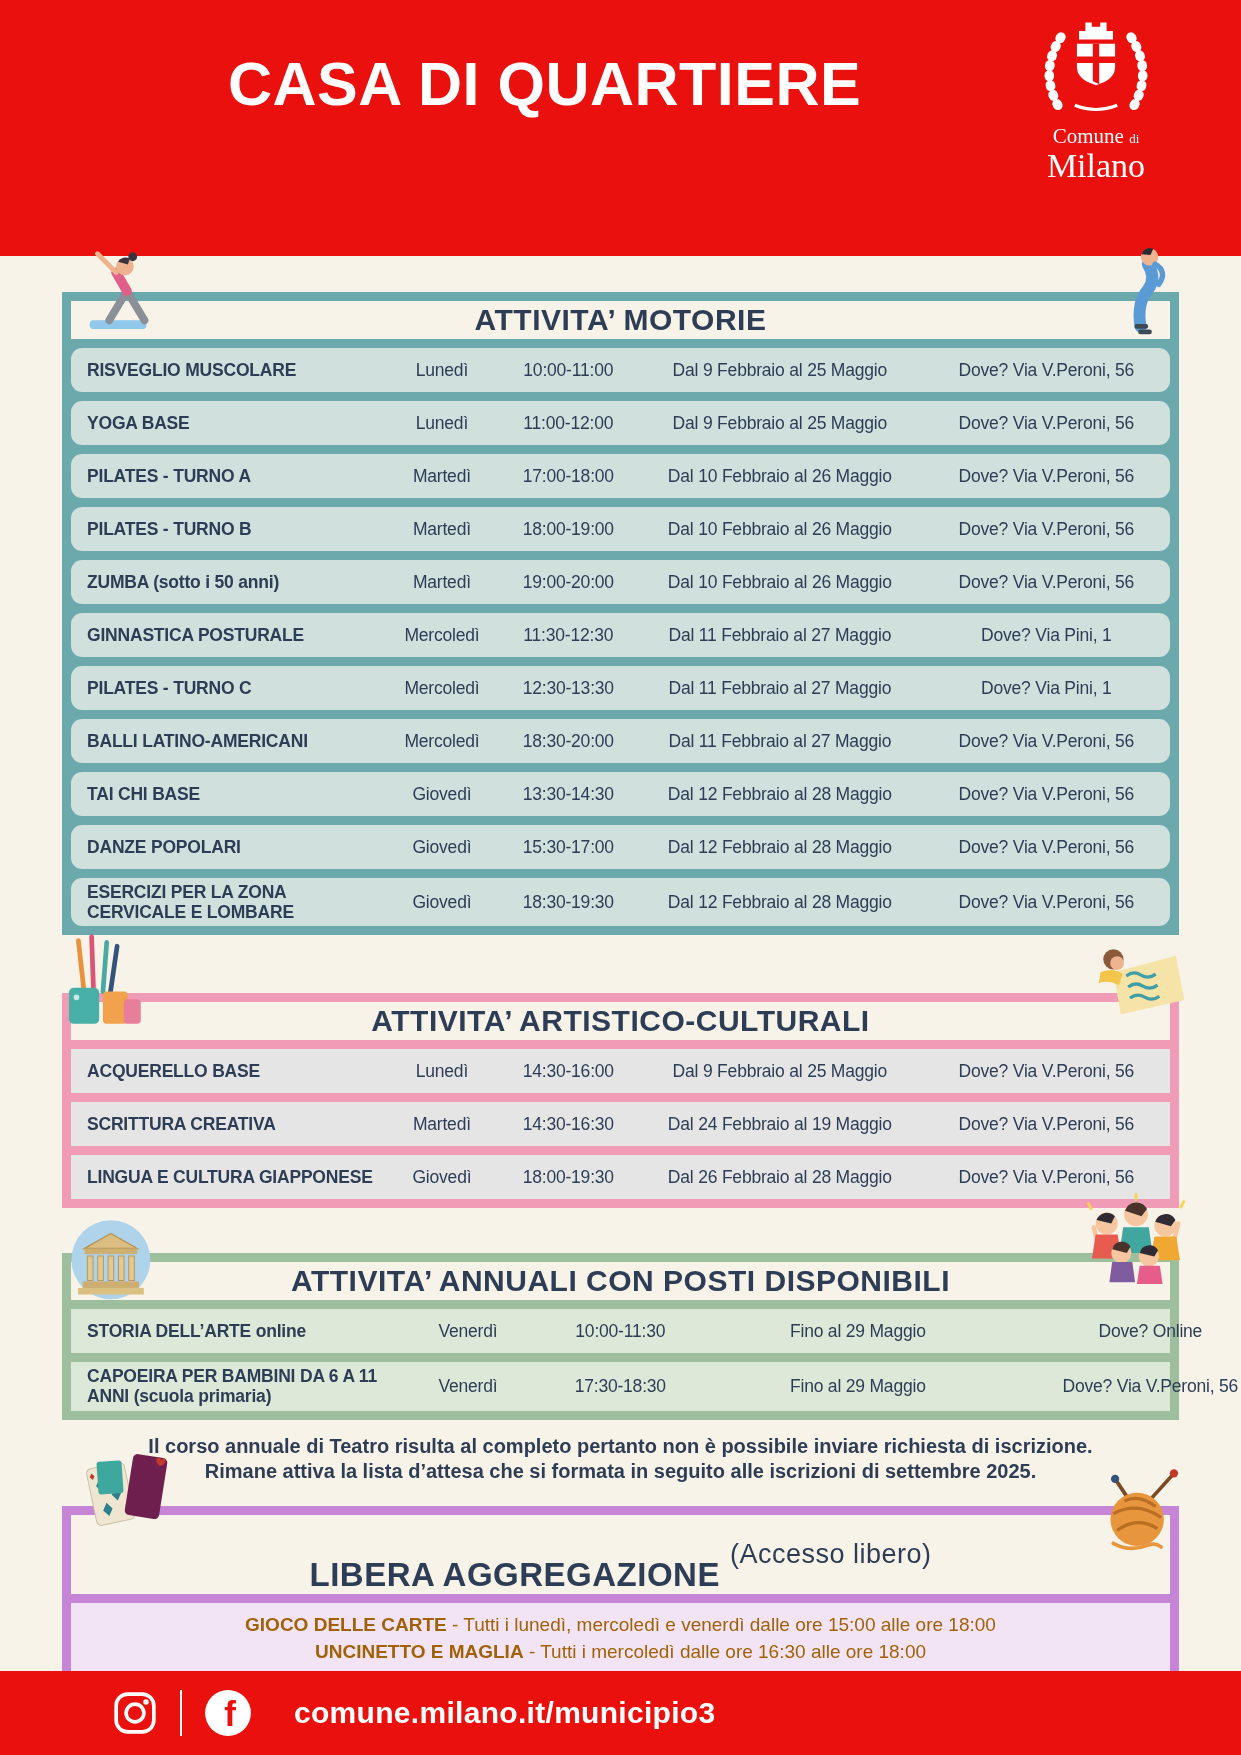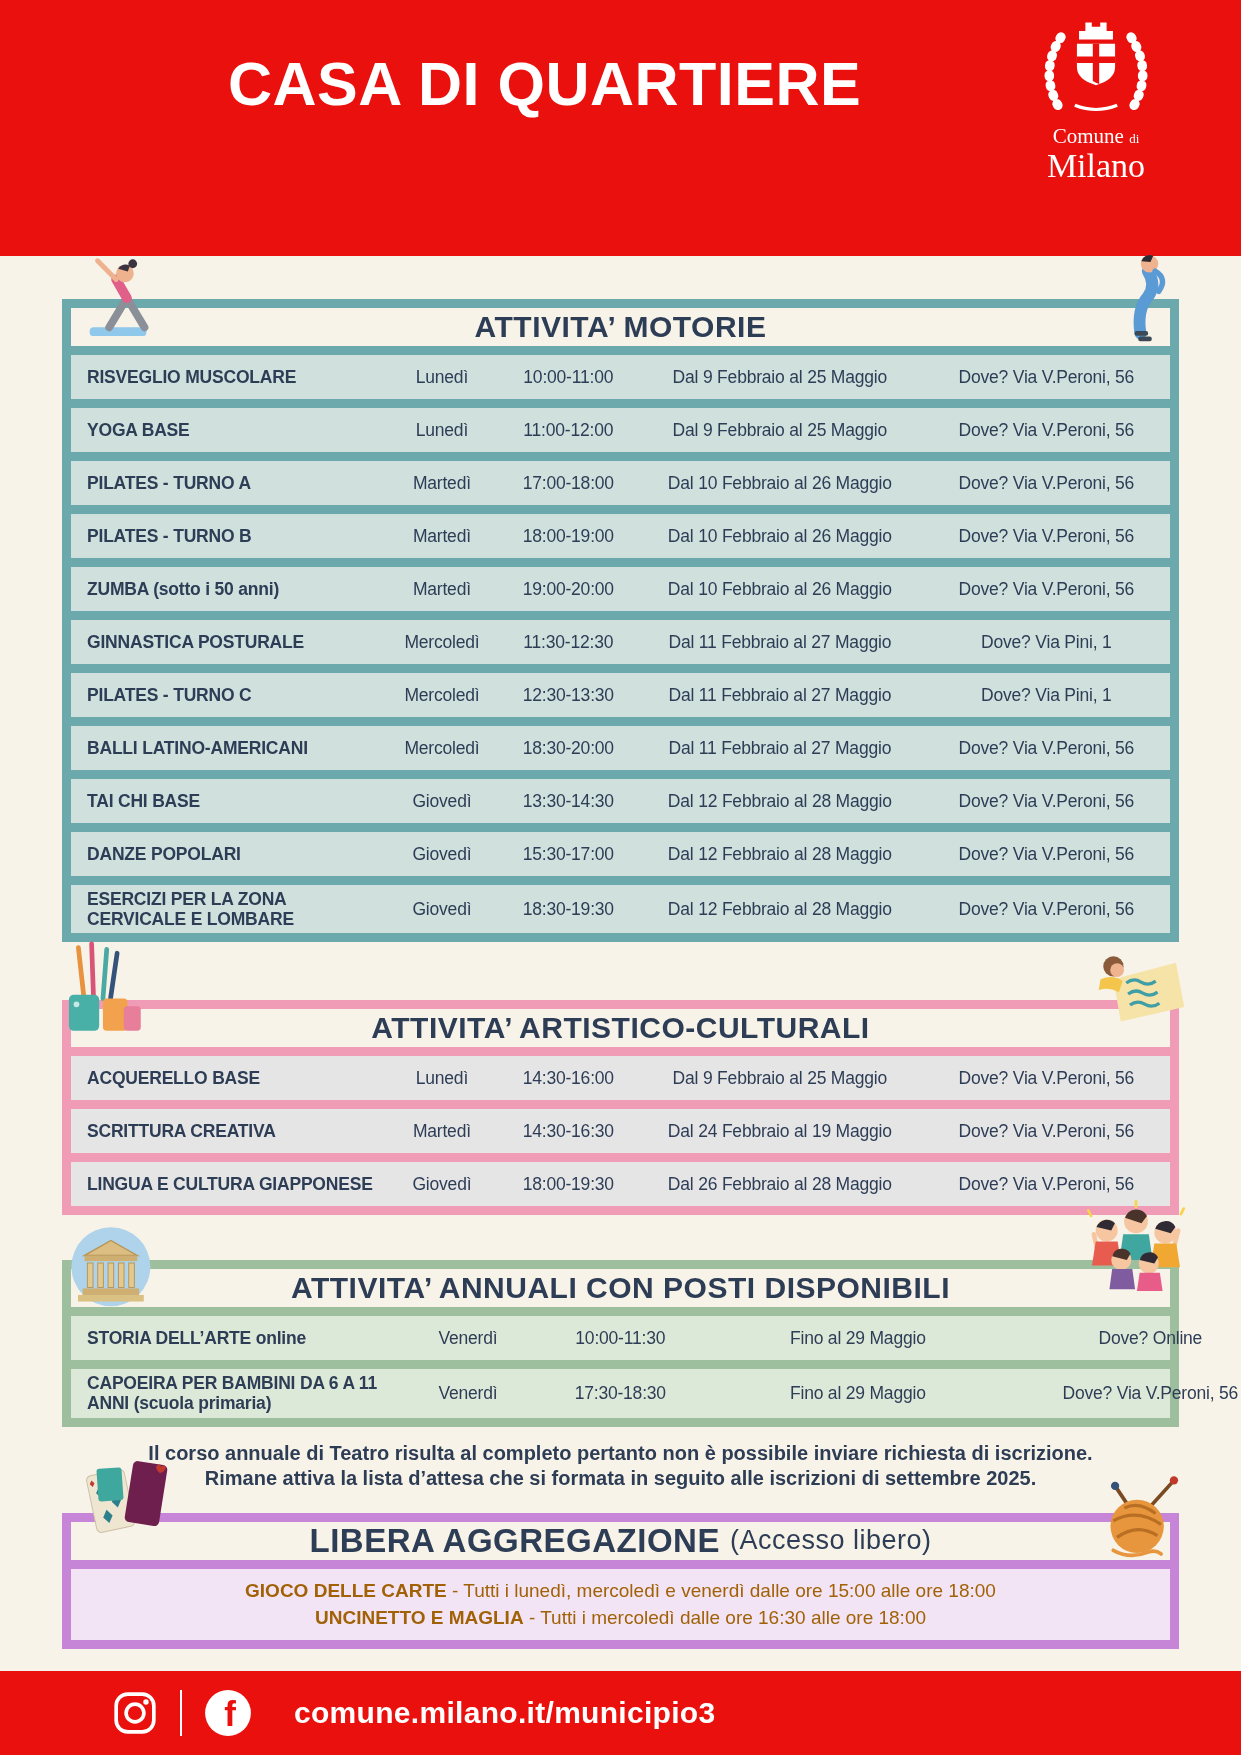--- a/index.html
+++ b/index.html
@@ -16,32 +16,32 @@
   .muni-text b { font-weight:800; }
   .titles { position:absolute; left:228px; top:52px; }
   .titles h1 { font-size:61px; font-weight:800; letter-spacing:.5px; line-height:1.05; }
   .titles h2 { font-size:49px; font-weight:700; margin-top:10px; }
   .milano-logo { position:absolute; right:70px; top:12px; width:150px; text-align:center; color:#fff; }
   .cm1 { font-family:"Liberation Serif", serif; font-size:21px; margin-top:2px; }
   .cm1 .di { font-size:13px; }
   .cm2 { font-family:"Liberation Serif", serif; font-size:34px; line-height:1; }
 
   
-  main { padding:7px 62px; position:relative; }
+  main { padding:0 62px; position:relative; }
   .sec { position:relative; }
   .sec-box { padding:9px; }
   .sec-title { background:#f8f3e8; min-height:38px; display:flex; align-items:center; justify-content:center;
                font-size:30px; font-weight:800; letter-spacing:.5px; color:#2e3d56; text-align:center; }
   .row { display:grid; grid-template-columns:28.5% 10.5% 12.5% 26% 22.5%;
          align-items:center; min-height:44px; margin-top:9px; padding:4px 0; }
   .c { font-size:17.5px; letter-spacing:-.2px; text-align:center; line-height:1.15; color:#2e3d56; }
   .c.name { text-align:left; padding-left:16px; padding-right:6px; font-weight:800; }
   
   .teal   { background:#6ba9ac; margin-top:36px; }
-  .teal   .row { background:#cfe0dd; }
+  .teal   .row { background:#cfe0dd;border-radius:11px; }
   .pink   { background:#f09cb6; margin-top:58px; }
   .pink   .row { background:#e5e5e5; }
   .green  { background:#9ebf9d; margin-top:45px; }
   .green  .row { background:#dde9d8;gap:26px; }
   .purple { background:#c685d7; margin-top:22px; }
 
   
   .deco { position:absolute; z-index:3; }
   .mot-l { top:-46px; left:18px; }
   .mot-r { top:-52px; right:2px; }
@@ -49,21 +49,21 @@
   .art-r { top:-52px; right:-10px; }
   .ann-l { top:-44px; left:0; }
   .ann-r { top:-64px; right:-12px; }
   .lib-l { top:-58px; left:14px; }
   .lib-r { top:-42px; right:-6px; }
 
   
   .note { margin-top:14px; text-align:center; font-weight:700; font-size:20px; line-height:1.25; color:#2e3d56; }
 
   
-  .lib-title-big { font-size:33px; font-weight:800; }
+  .lib-title-big { font-size:33px; font-weight:800;margin-top:41px; }
   .lib-title-small { font-size:27px; font-weight:500; margin-left:10px; }
   .libera-box { background:#f3e4f5; margin-top:9px; min-height:64px; padding:8px 20px;
                 display:flex; flex-direction:column; justify-content:center; text-align:center; }
   .libera-line { font-size:19px; line-height:1.45; color:#a16207; }
   .libera-line b { font-weight:800; }
 
   
   footer { position:absolute; left:0; right:0; bottom:0; height:84px; background:#ea100d;
            display:flex; align-items:center; padding-left:112px; color:#fff; }
   .f-divider { width:2px; height:46px; background:#fff; margin:0 22px; }

